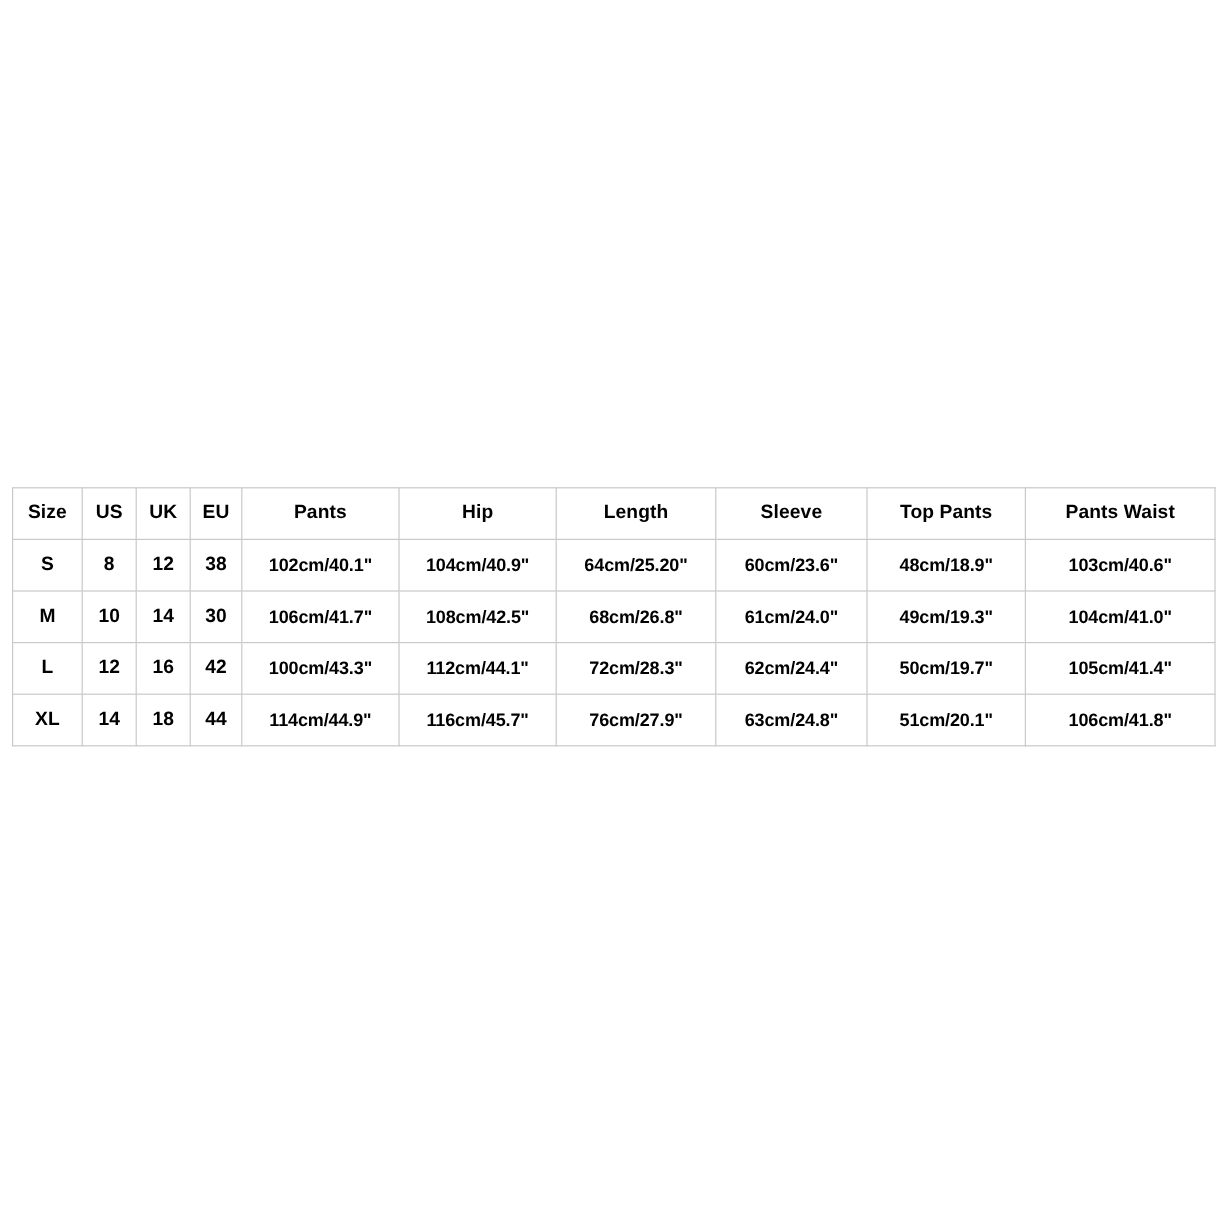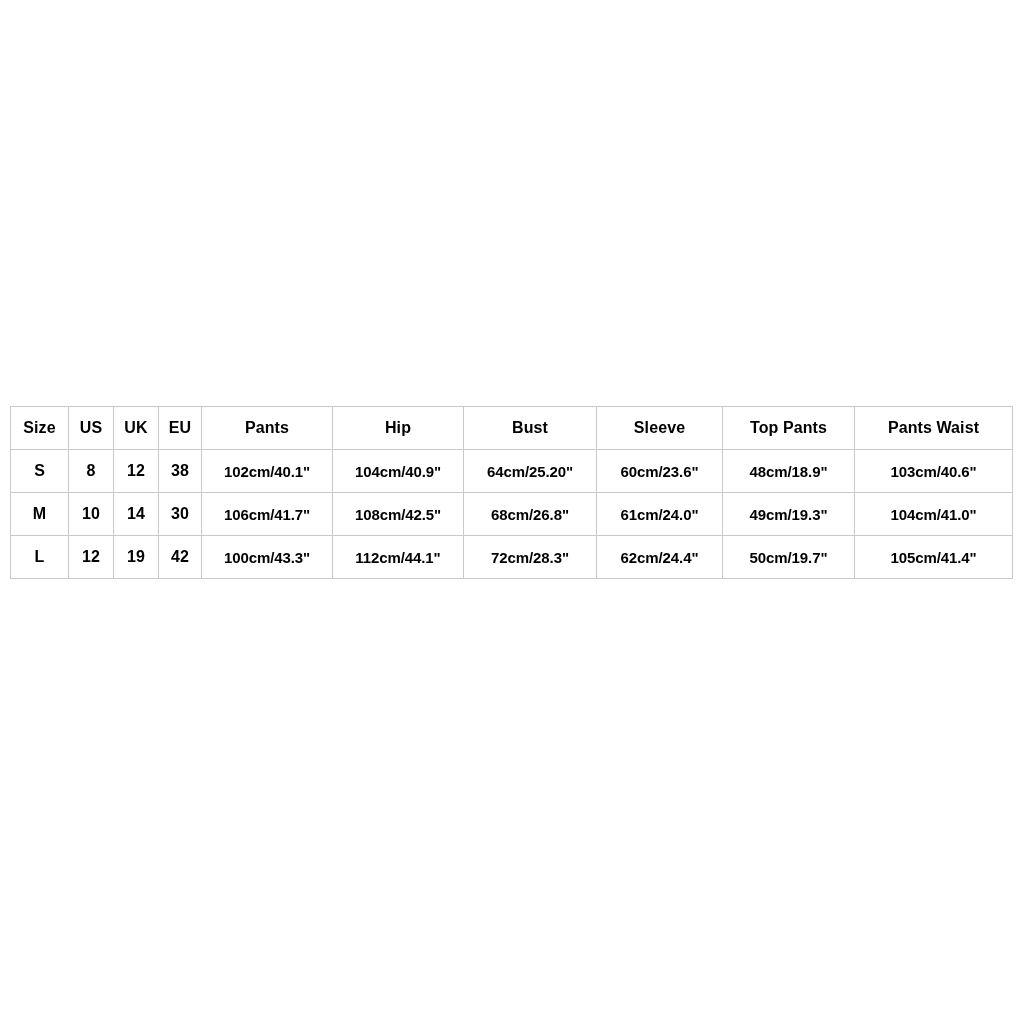--- a/index.html
+++ b/index.html
@@ -88,21 +88,21 @@
         <col class="c-pants">
     </colgroup>
     <thead>
       <tr>
         <th>Size</th>
         <th>US</th>
         <th>UK</th>
         <th>EU</th>
         <th>Pants</th>
         <th>Hip</th>
-        <th>Bust</th>
+        <th>Length</th>
         <th>Sleeve</th>
         <th>Top Pants</th>
         <th>Pants Waist</th>
       </tr>
     </thead>
     <tbody>
       <tr>
         <td class="sz">S</td>
         <td class="num">8</td>
         <td class="num">12</td>
@@ -122,24 +122,36 @@
         <td>106cm/41.7"</td>
         <td>108cm/42.5"</td>
         <td>68cm/26.8"</td>
         <td>61cm/24.0"</td>
         <td>49cm/19.3"</td>
         <td>104cm/41.0"</td>
       </tr>
       <tr>
         <td class="sz">L</td>
         <td class="num">12</td>
-        <td class="num">19</td>
+        <td class="num">16</td>
         <td class="num">42</td>
         <td>100cm/43.3"</td>
         <td>112cm/44.1"</td>
         <td>72cm/28.3"</td>
         <td>62cm/24.4"</td>
         <td>50cm/19.7"</td>
         <td>105cm/41.4"</td>
       </tr>
+      <tr>
+        <td class="sz">XL</td>
+        <td class="num">14</td>
+        <td class="num">18</td>
+        <td class="num">44</td>
+        <td>114cm/44.9"</td>
+        <td>116cm/45.7"</td>
+        <td>76cm/27.9"</td>
+        <td>63cm/24.8"</td>
+        <td>51cm/20.1"</td>
+        <td>106cm/41.8"</td>
+      </tr>
     </tbody>
   </table>
 </div>
 
 </body></html>

